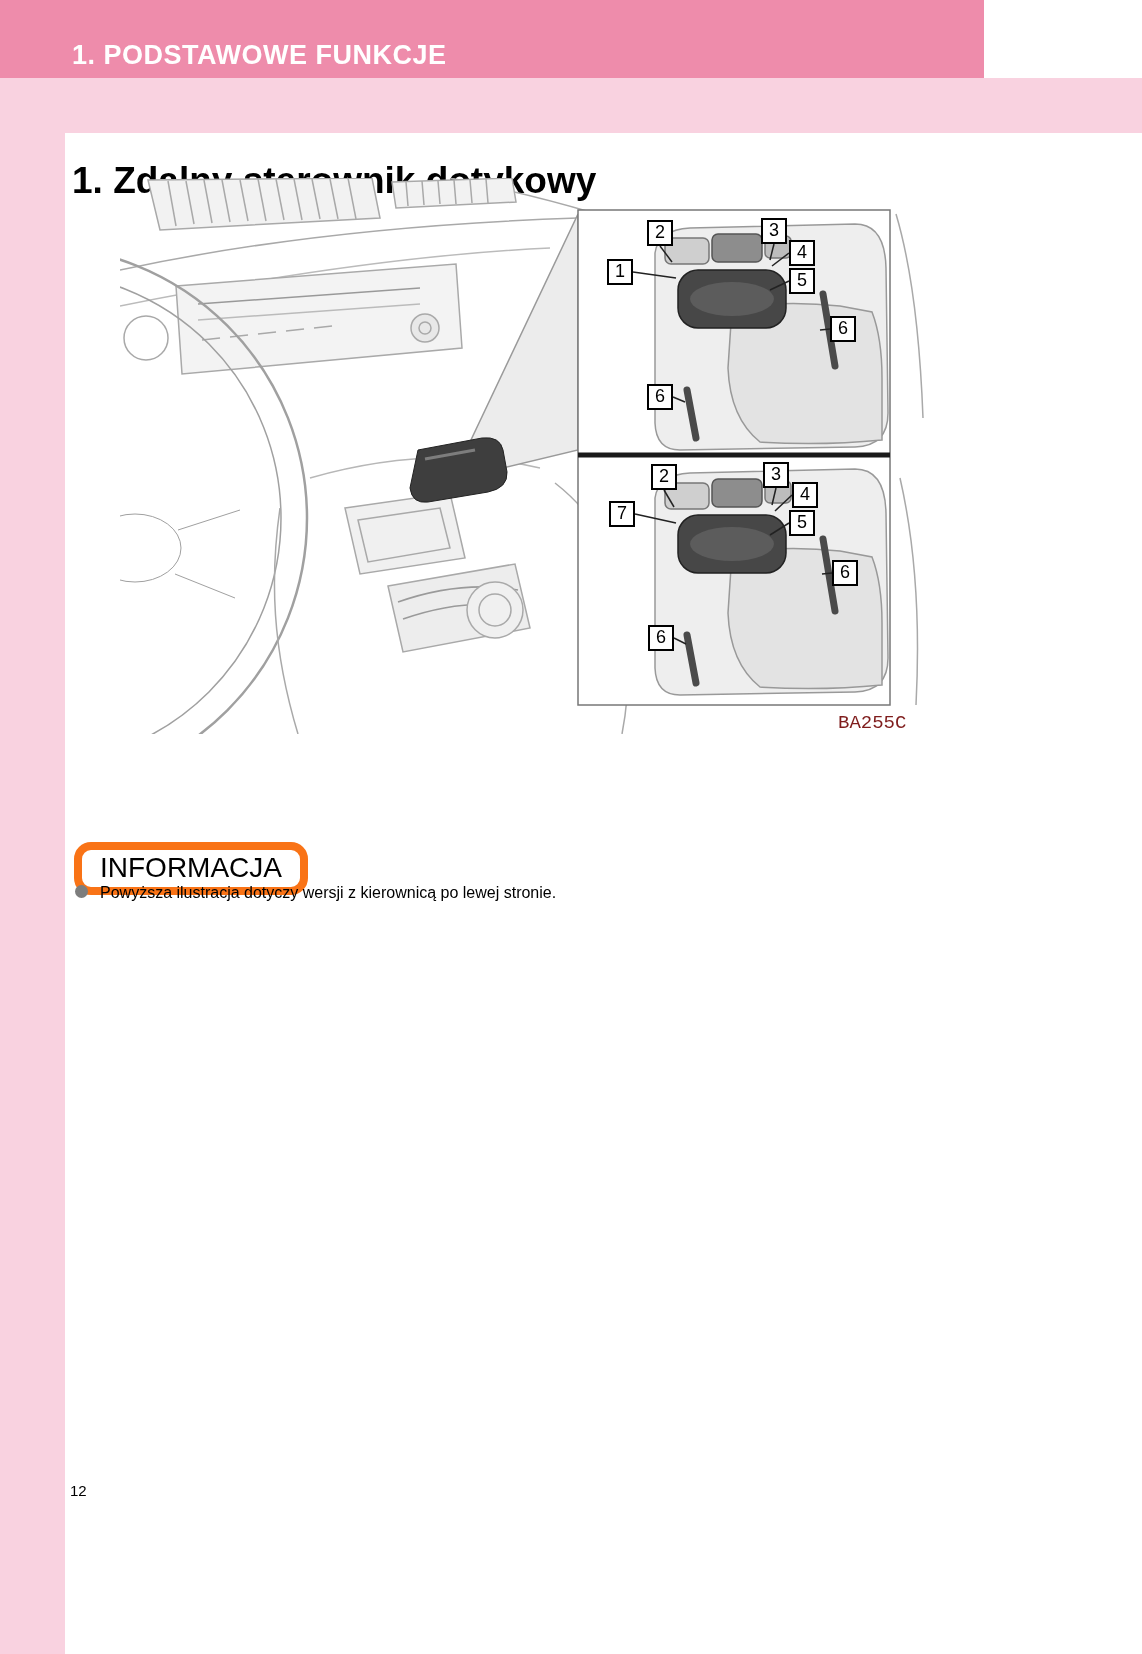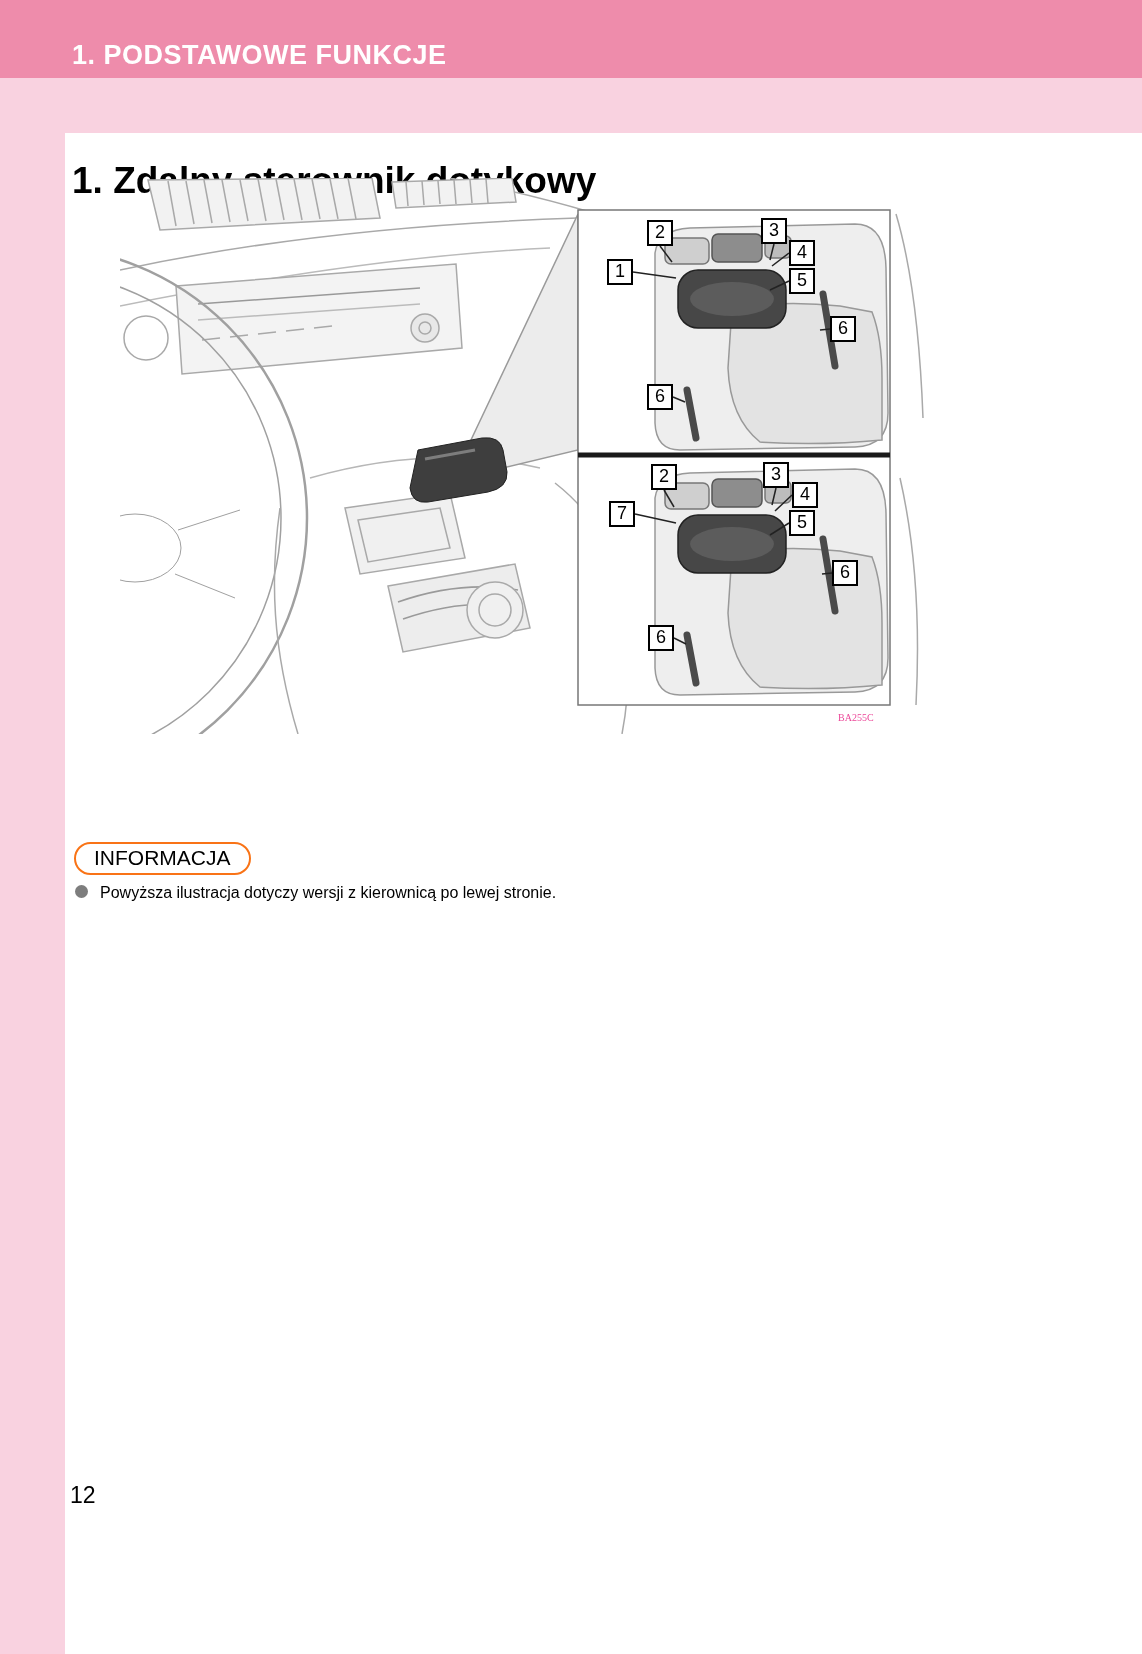--- a/index.html
+++ b/index.html
@@ -1,40 +1,40 @@
 <!DOCTYPE html>
 <html><head>
 <meta charset="utf-8">
 <style>
   html,body{margin:0;padding:0;background:#ffffff;}
   .page{position:relative;width:1142px;height:1654px;background:#ffffff;overflow:hidden;
         font-family:"Liberation Sans","DejaVu Sans",sans-serif;color:#000;}
   .left-strip{position:absolute;left:0;top:0;width:65px;height:1654px;background:#f9d2e0;}
-  .header-band{position:absolute;left:0;top:0;width:1142px;height:78px;background:#ee8cab;}
+  .header-band{position:absolute;left:0;top:0;width:984px;height:78px;background:#ee8cab;}
   .header-text{position:absolute;left:72px;top:40px;color:#ffffff;font-weight:bold;
                font-size:27px;letter-spacing:0.5px;}
   .title-band{position:absolute;left:0;top:78px;width:1142px;height:55px;background:#f9d2e0;}
   .title-text{position:absolute;left:72px;top:82px;color:#000;font-weight:bold;font-size:37px;}
 
   .figure{position:absolute;left:120px;top:178px;width:808px;height:556px;}
   .figure svg{position:absolute;left:0;top:0;}
   .callout{position:absolute;width:26px;height:26px;background:#ffffff;border:2px solid #000;
            box-sizing:border-box;font-size:18px;line-height:21px;text-align:center;}
-  .figure-code{position:absolute;left:718px;top:534px;font-size:10px;color:#ec4899;
-               font-family:Liberation Serif, serif;}
+  .figure-code{position:absolute;left:718px;top:534px;font-size:19px;color:#7f1d1d;
+               font-family:Liberation Mono, monospace;}
 
   .footnotes{position:absolute;left:120px;top:744px;font-size:22px;line-height:33px;}
   .footnotes sup{font-size:15px;vertical-align:super;line-height:0;}
 
-  .info-pill{position:absolute;left:74px;top:842px;border:2px solid #f97316;border-radius:17px;
-             padding:2px 18px 3px 18px;font-size:21px;background:#fff;}
+  .info-pill{position:absolute;left:74px;top:842px;border:8px solid #f97316;border-radius:17px;
+             padding:2px 18px 3px 18px;font-size:28px;background:#fff;}
   .bullet-row{position:absolute;left:75px;top:884px;font-size:16px;}
   .bullet-dot{display:inline-block;width:13px;height:13px;border-radius:50%;background:#7d7d7d;
               margin-right:12px;vertical-align:middle;position:relative;top:-2px;}
-  .page-number{position:absolute;left:70px;top:1482px;font-size:23px;}
+  .page-number{position:absolute;left:70px;top:1482px;font-size:15px;}
 </style>
 </head>
 <body>
 
 <div class="page">
 
   <div class="left-strip"></div>
 
   <div class="header-band">
     <span class="header-text">1. PODSTAWOWE FUNKCJE</span>

